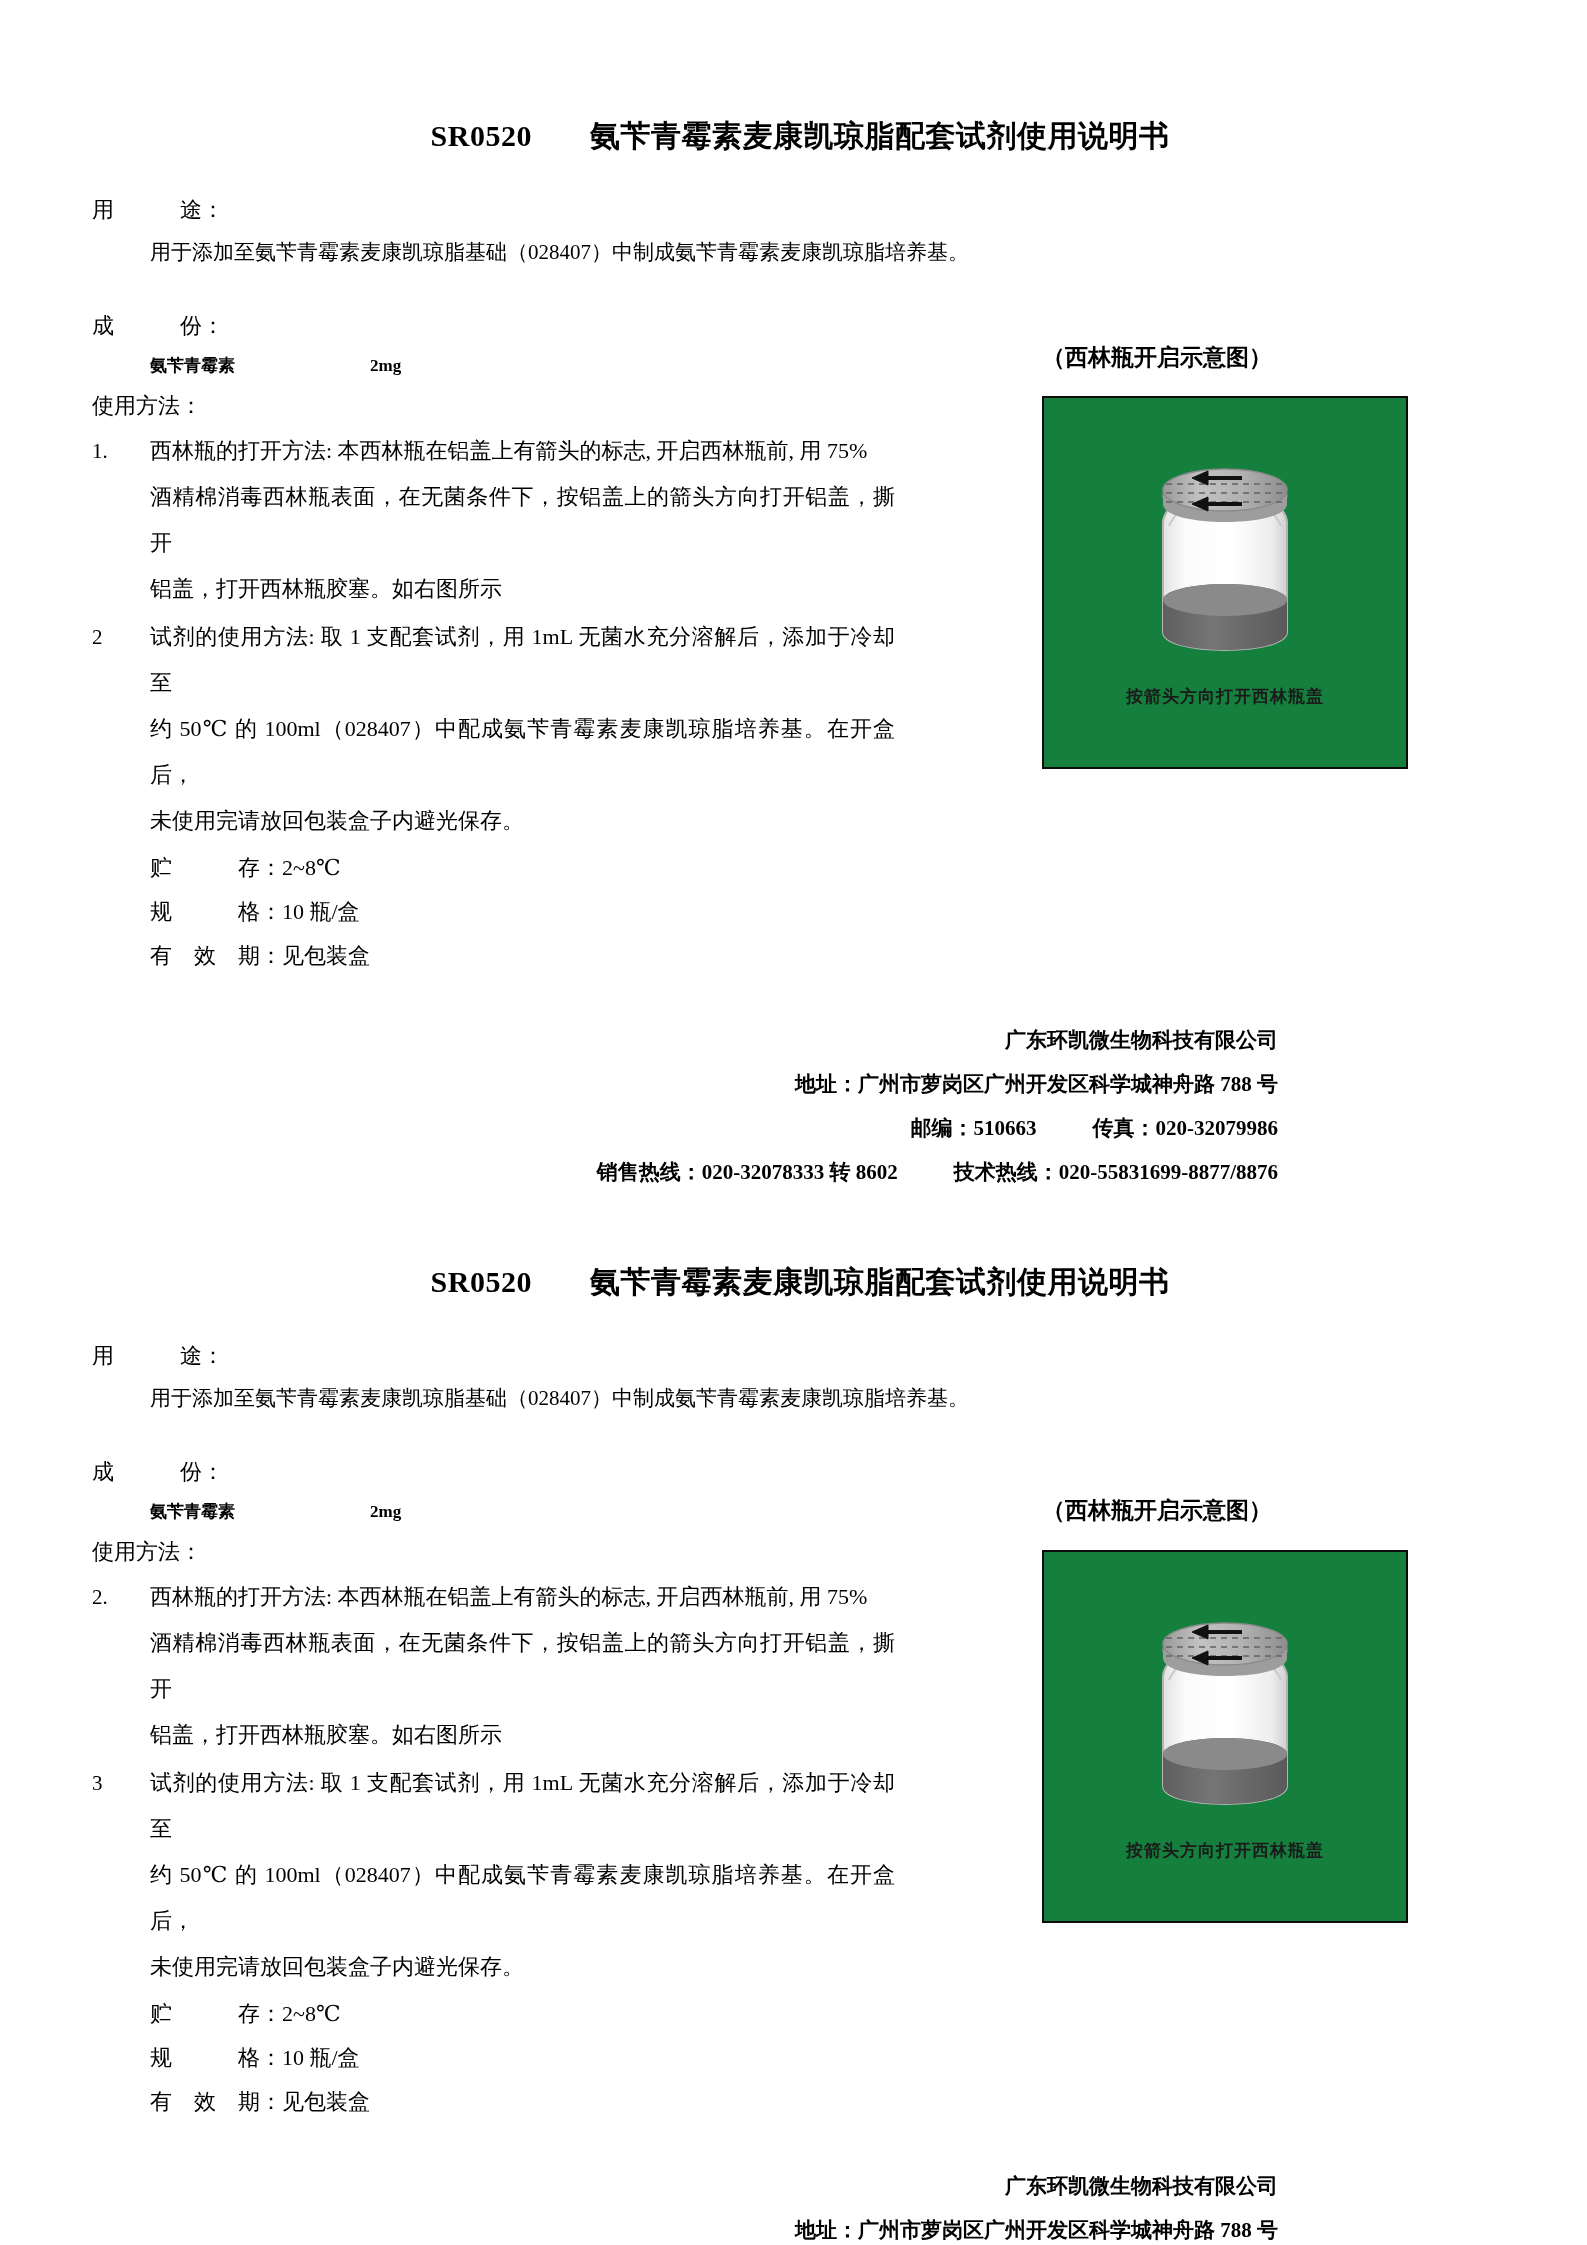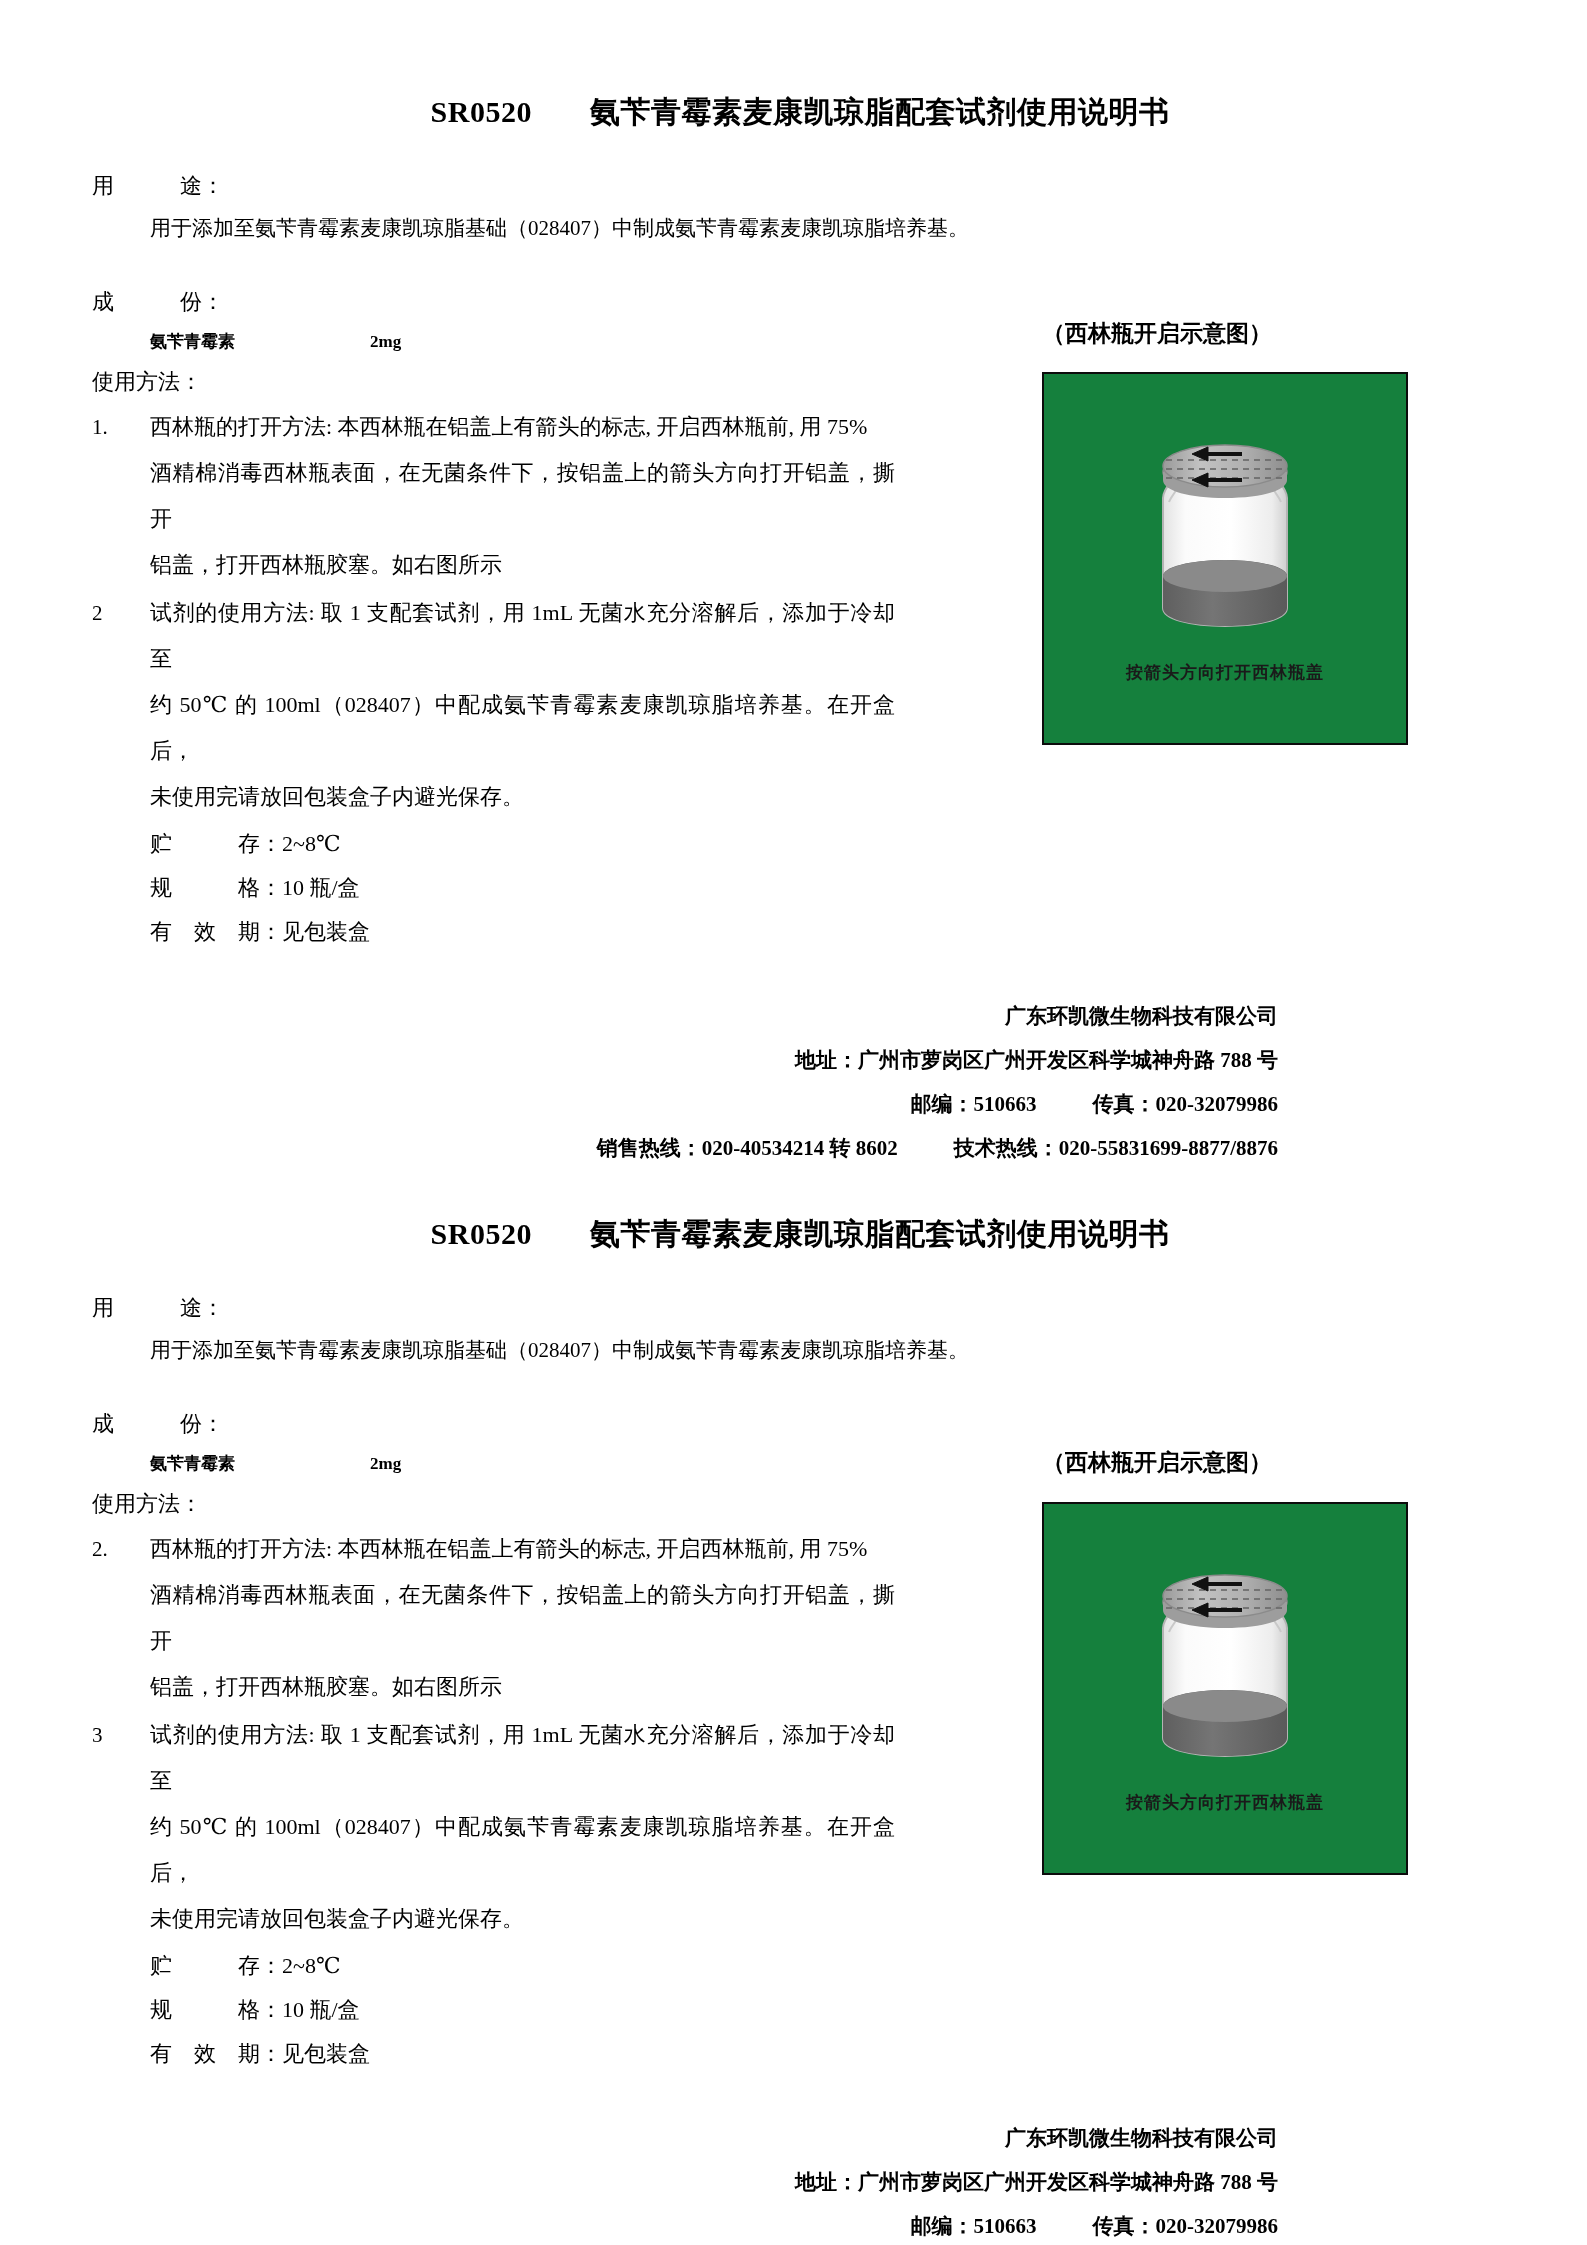--- a/index.html
+++ b/index.html
@@ -12,20 +12,21 @@
     height: 2245px;
     font-family: "Liberation Serif", "DejaVu Serif", serif;
     color: #000000;
     position: relative;
     overflow: hidden;
   }
   .page {
     position: relative;
     width: 1580px;
     box-sizing: border-box;
+    margin-top: 24px;
   }
   .page-1 { height: 1122px; }
   .page-2 { height: 1123px; }
 
   .doc-title {
     text-align: center;
     font-size: 30px;
     font-weight: bold;
     letter-spacing: 0.5px;
     padding-top: 92px;
@@ -191,21 +192,21 @@
     <div class="spec-list">
       <div class="spec-row"><span>贮　　　存：</span><span>2~8℃</span></div>
       <div class="spec-row"><span>规　　　格：</span><span>10 瓶/盒</span></div>
       <div class="spec-row"><span>有　效　期：</span><span>见包装盒</span></div>
     </div>
 
     <div class="footer">
       <div class="f-line">广东环凯微生物科技有限公司</div>
       <div class="f-line">地址：广州市萝岗区广州开发区科学城神舟路 788 号</div>
       <div class="f-line"><span>邮编：</span><span>510663</span><span class="seg-gap"></span><span>传真：</span><span>020-32079986</span></div>
-      <div class="f-line"><span>销售热线：</span><span>020-40534214 转 8602</span><span class="seg-gap"></span><span>技术热线：</span><span>020-55831699-8877/8876</span></div>
+      <div class="f-line"><span>销售热线：</span><span>020-32078333 转 8602</span><span class="seg-gap"></span><span>技术热线：</span><span>020-55831699-8877/8876</span></div>
     </div>
 
   </div>
 
   <div class="fig-caption-top" style="left:1042px; top:318px;">（西林瓶开启示意图）</div>
   <div class="fig-box" style="left:1042px; top:372px; width:366px; height:373px;">
     <div class="fig-inner">
       <div class="vial-wrap">
         <svg class="vial-svg" viewBox="0 0 190 215">
           <defs>

